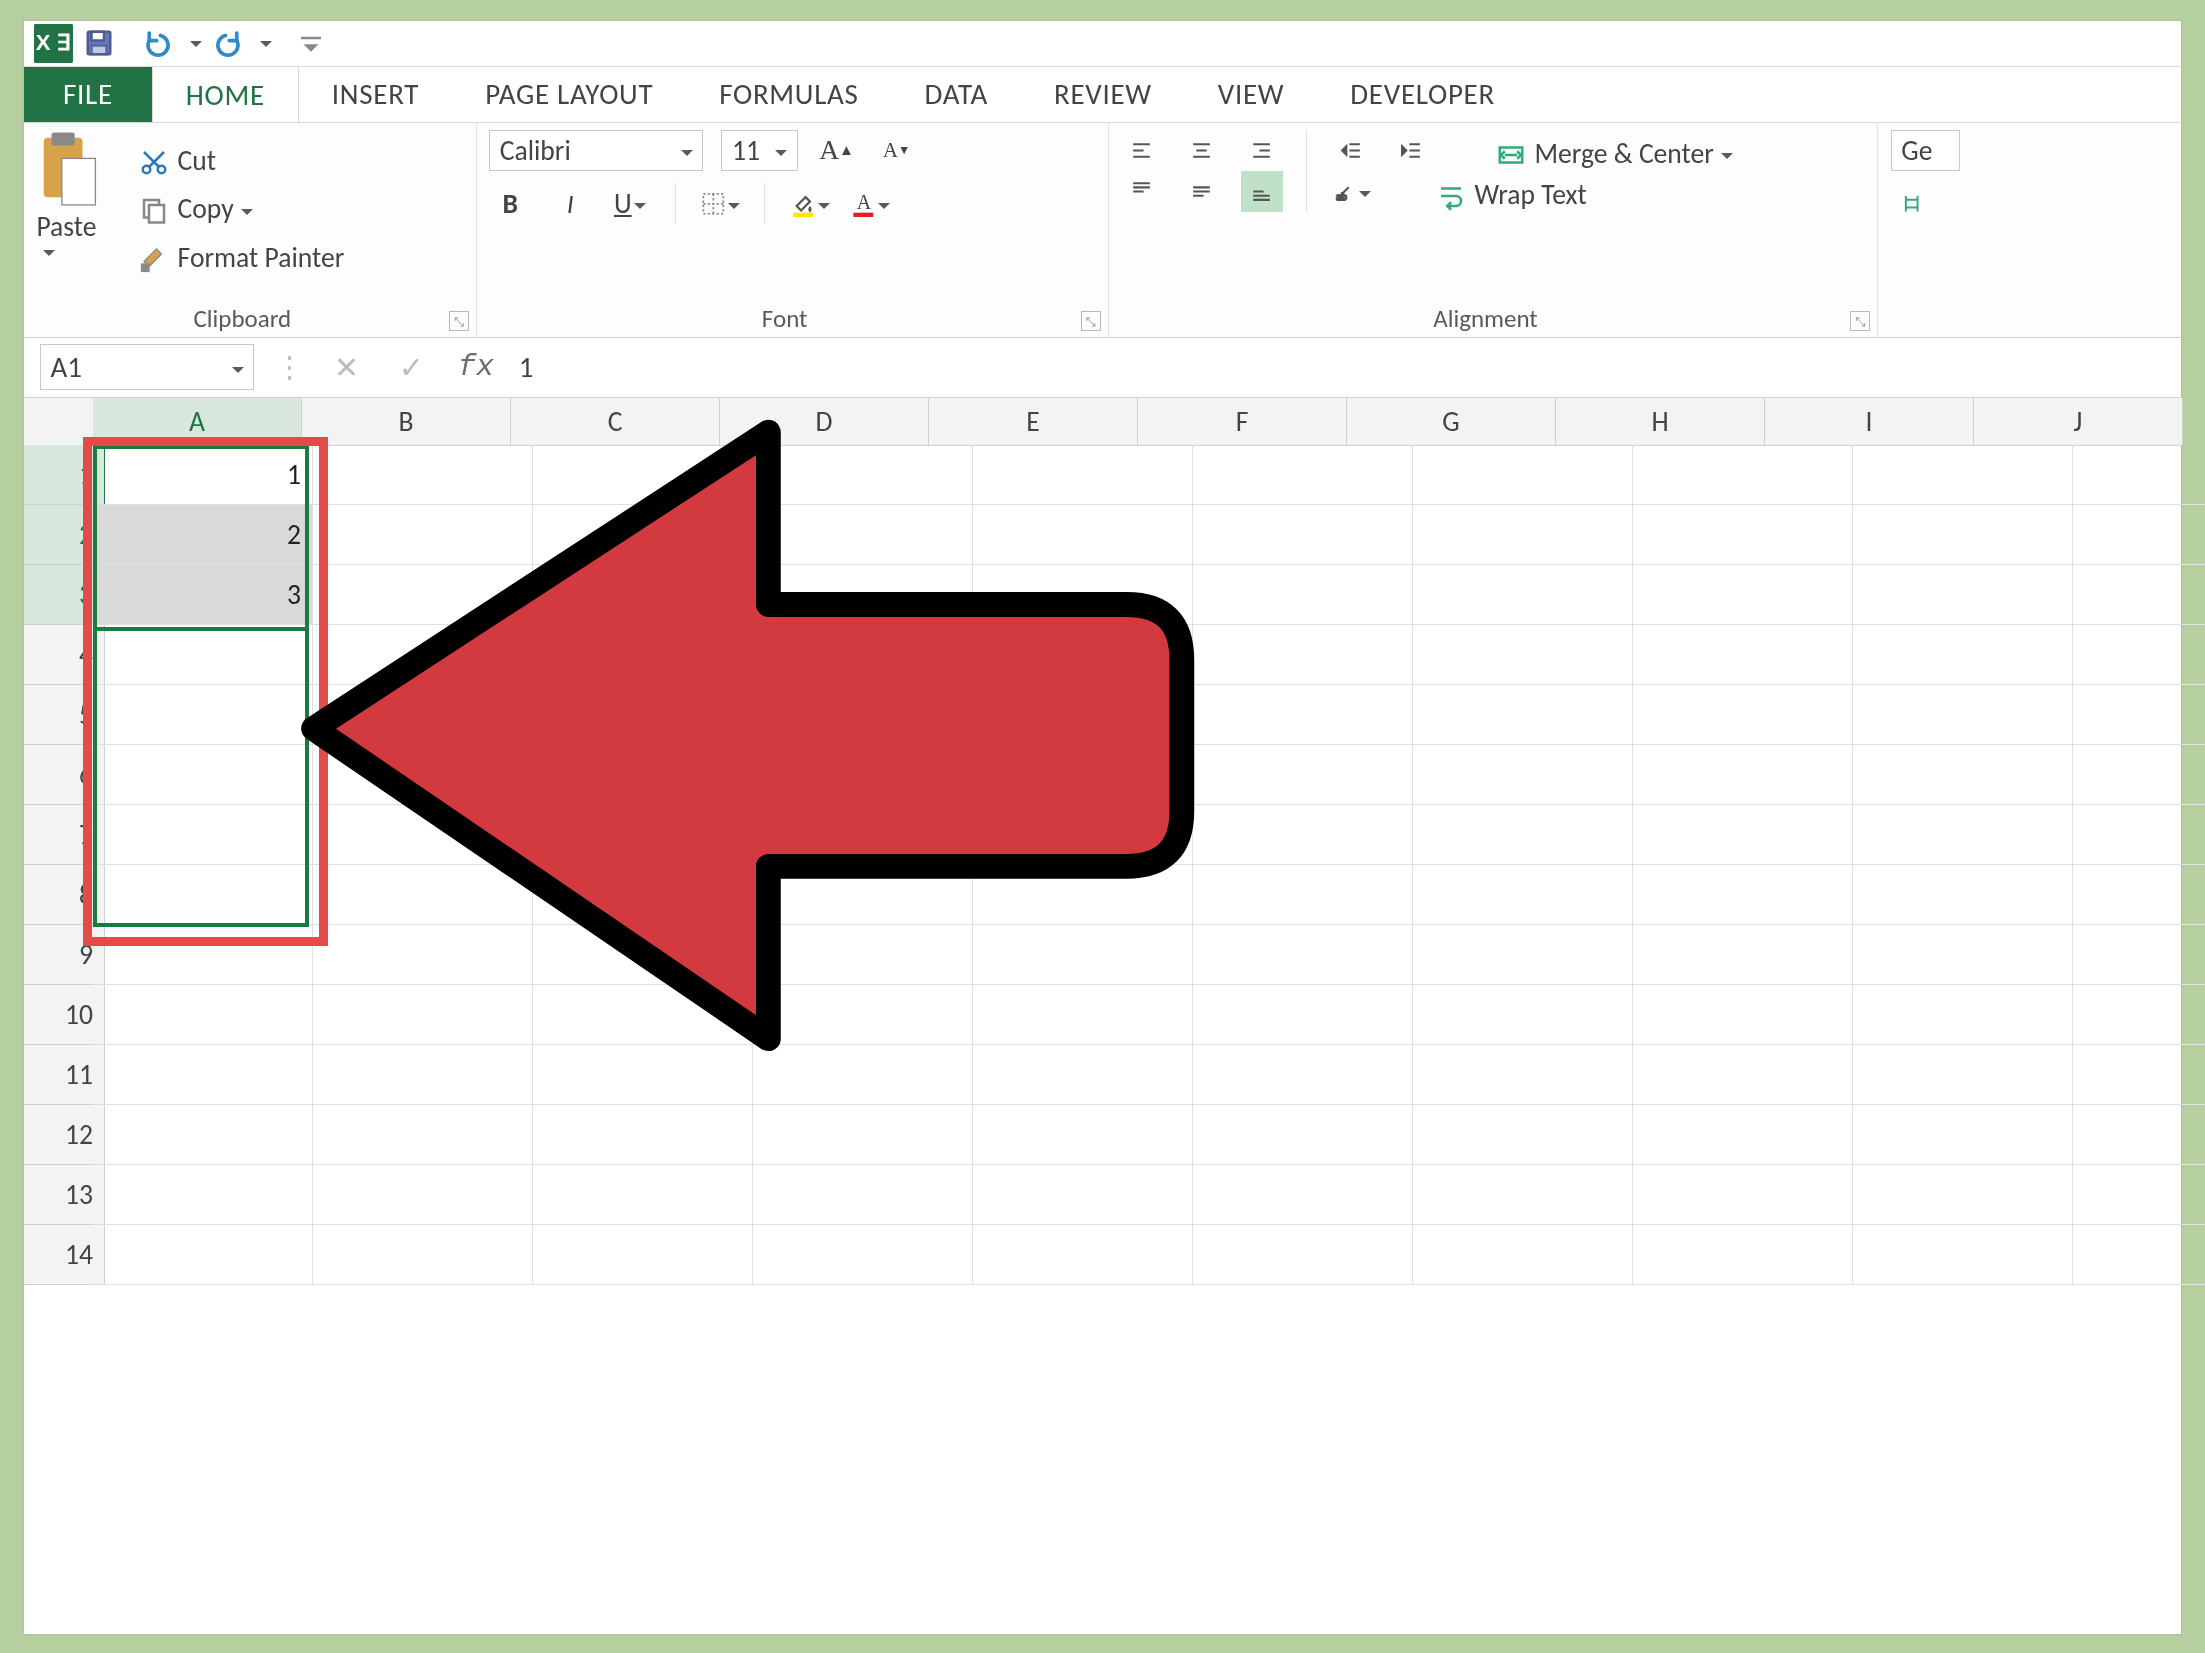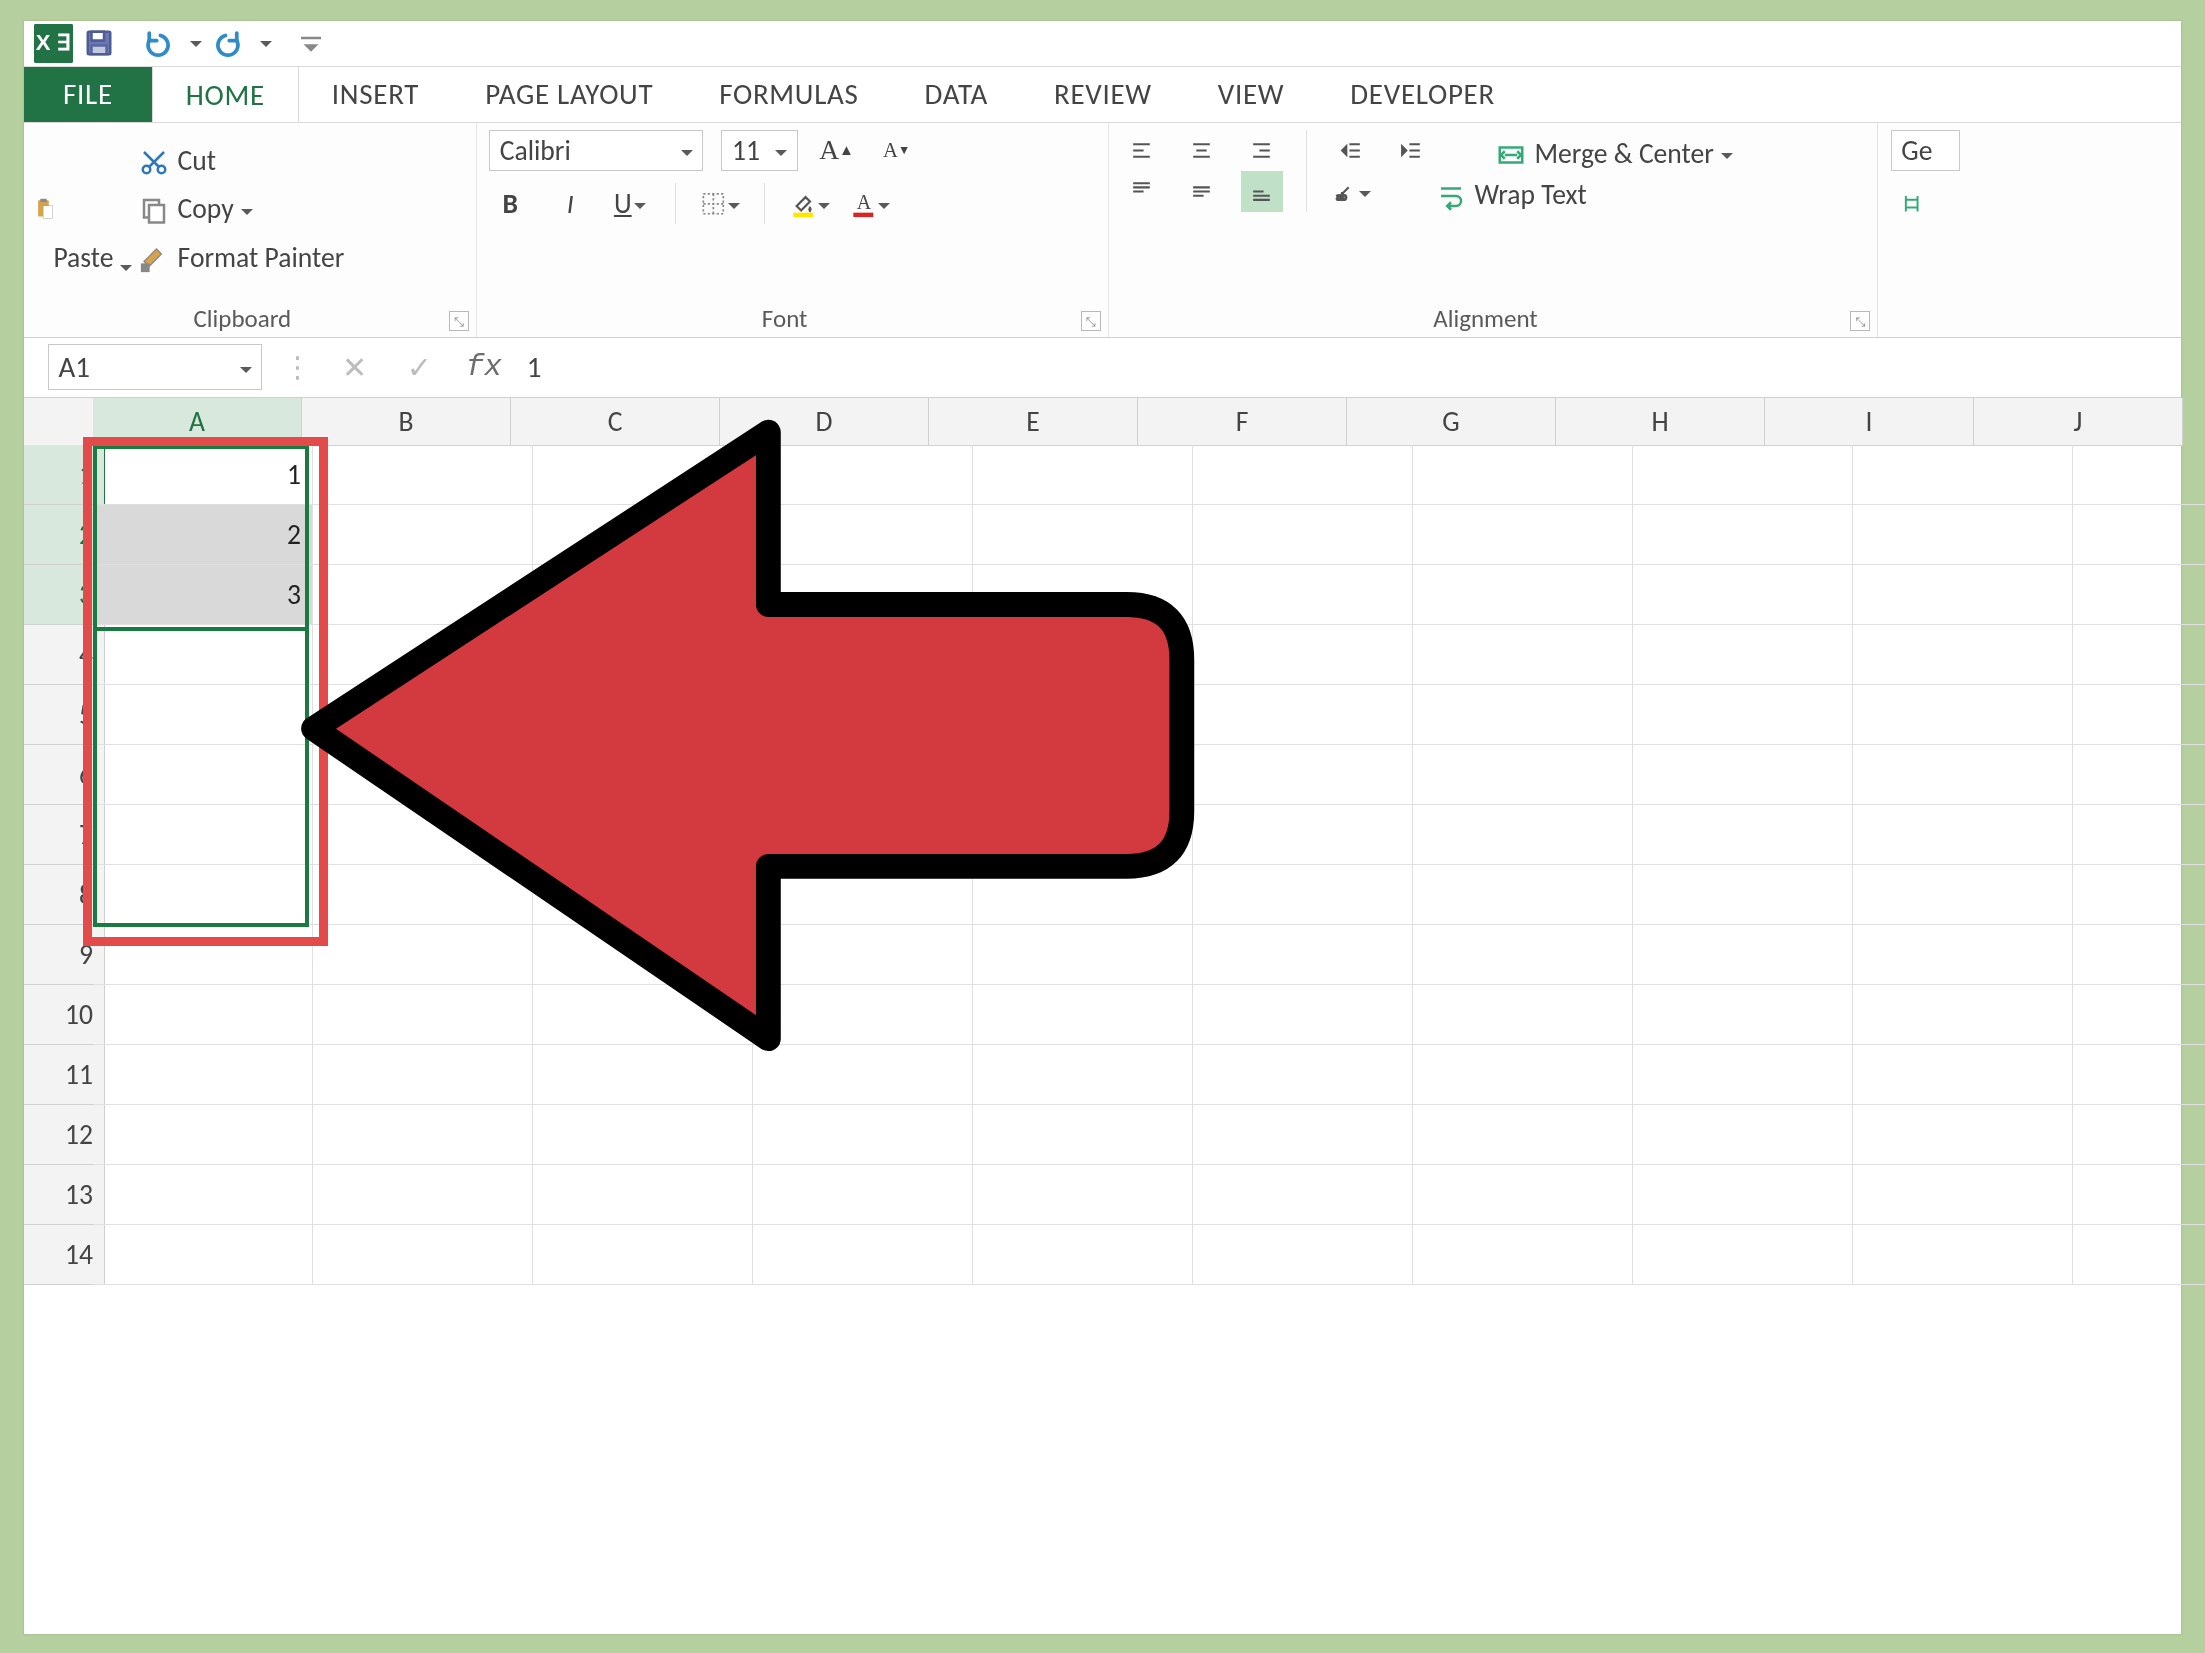--- a/index.html
+++ b/index.html
@@ -18,33 +18,33 @@
 .tab.active{background:#fff;color:#217346;border:0.7px solid #d9d9d9;border-bottom:none;margin-bottom:-0.7px}
 
 .ribbon{height:214px;background:#fdfdfd;border-bottom:0.7px solid #d0d0d0;display:flex}
 .group{position:relative;border-right:0.7px solid #e3e3e3;padding:6.9px 12.4px 0 12.4px;display:flex;flex-direction:column}
 .group-title{position:absolute;bottom:2.8px;left:0;right:15px;text-align:center;font-size:25px;color:#5a5a5a}
 .launch{position:absolute;bottom:5.5px;right:6.9px;width:18px;height:18px;border:0.7px solid #b8b8b8;color:#8a8a8a;font-size:12.4px;display:flex;align-items:center;justify-content:center}
 .btn{display:flex;align-items:flex-end;height:43px;font-size:27.6px;color:#444;white-space:nowrap;cursor:pointer}
 .btn .ic{width:30px;height:30px;margin-right:8.3px;display:flex;align-items:center;justify-content:center}
 .dd{margin-left:6.9px}
 .dd::after{content:"";display:inline-block;border:6.2px solid transparent;border-top-color:#5a5a5a;border-bottom:none;vertical-align:middle}
-.paste-col{display:flex;flex-direction:row;align-items:flex-end;width:96px;margin-right:6.9px}
+.paste-col{display:flex;flex-direction:column;align-items:flex-start;width:96px;margin-right:6.9px}
 .paste-col .big-ic{width:62px;height:76px;position:relative}
 .paste-col .lbl{font-size:27.6px;color:#444;margin-top:4.1px}
 .font-row{display:flex;align-items:center;gap:18px}
 .combo{height:39px;border:0.7px solid #c8c8c8;background:#fff;display:flex;align-items:center;padding:0 9.6px;font-size:27.6px;color:#444}
 .combo.font{width:193px;justify-content:space-between}
 .combo.size{width:55px;justify-content:space-between}
 .sq{width:40px;height:39px;border:0.7px solid transparent;display:flex;align-items:center;justify-content:center;font-size:27.6px;color:#444;cursor:pointer}
 .sq.small{font-size:20.7px}
 .splitline{width:0.7px;height:41px;background:#e0e0e0;margin:0 5.5px}
 
 .fxbar{height:59px;border-bottom:0.7px solid #d0d0d0;display:flex;align-items:center}
-.namebox{width:193px;height:44px;border:0.7px solid #c8c8c8;margin-left:24px;display:flex;align-items:center;justify-content:space-between;padding:0 9.6px;font-size:29px;color:#444}
+.namebox{width:193px;height:44px;border:0.7px solid #c8c8c8;margin-left:16px;display:flex;align-items:center;justify-content:space-between;padding:0 9.6px;font-size:29px;color:#444}
 .fx-ic{width:44px;height:44px;display:flex;align-items:center;justify-content:center;font-size:30px;color:#bdbdbd;margin-left:20.7px}
 .fx-ic.fx{font-style:italic;font-family:Liberation Mono, monospace;color:#6d6d6d}
 .fxinput{flex:1;height:44px;font-size:29px;color:#444;padding-left:20.7px;display:flex;align-items:center}
 .dots{font-size:29px;color:#bdbdbd;margin-left:20.7px}
 
 .grid{position:relative;flex:1}
 .selectall{position:absolute;left:0;top:0;width:69px;height:47px;background:#f3f3f3;border-right:0.7px solid #d0d0d0;border-bottom:0.7px solid #d0d0d0}
 .colhdrs{position:absolute;left:69px;top:0;height:47px;display:flex}
 .colhdr{width:208px;height:47px;background:#f3f3f3;border-right:0.7px solid #d0d0d0;border-bottom:0.7px solid #d0d0d0;display:flex;align-items:center;justify-content:center;font-size:27.6px;color:#444}
 .colhdr.active{background:#d9e8dd;color:#217346;border-bottom:1.4px solid #217346}

